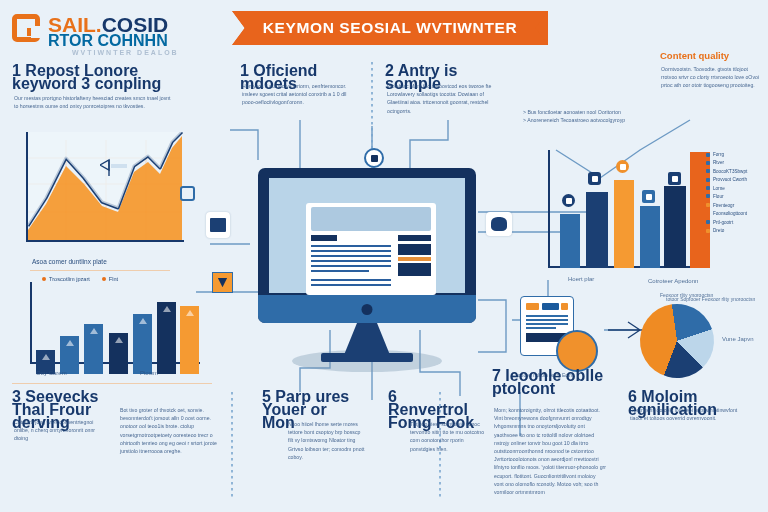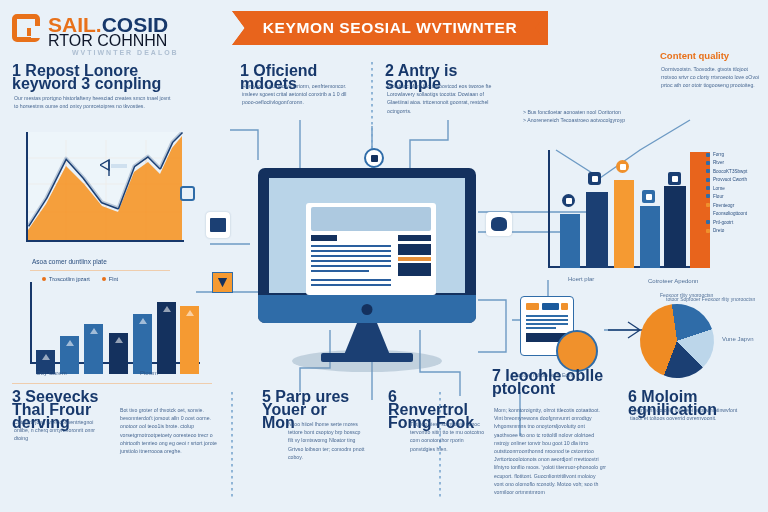--- a/index.html
+++ b/index.html
@@ -17,21 +17,21 @@
   .logo-mark{position:absolute;left:0;top:6px;width:28px;height:28px;
     border:5px solid #e8711a;border-radius:5px;box-sizing:border-box;}
   .logo-mark:after{content:"";position:absolute;right:-5px;top:7px;width:9px;height:12px;
     background:#eaf2f8;}
   .logo-mark:before{content:"";position:absolute;right:1px;top:9px;width:7px;height:8px;
     background:#e8711a;}
   .logo-l1{position:absolute;left:36px;top:5px;font-size:21px;font-weight:bold;
     filter:blur(.4px);white-space:nowrap;}
   .logo-l1 .o{color:#e8711a;text-align:right;}
   .logo-l1 .n{color:#17386b;}
-  .logo-l2{position:absolute;left:36px;top:24px;font-size:16px;font-weight:normal;color:#0f172a;
+  .logo-l2{position:absolute;left:36px;top:24px;font-size:16px;font-weight:bold;color:#0369a1;
     filter:blur(.4px);white-space:nowrap;}
   .logo-l3{position:absolute;left:60px;top:41px;font-size:7px;font-weight:bold;color:#aebfd2;
     letter-spacing:2px;filter:blur(.5px);white-space:nowrap;}
 
   
   .ribbon{position:absolute;left:232px;top:11px;width:316px;height:34px;background:#e8641c;
     clip-path:polygon(0 0,100% 0,100% 100%,0 100%,4% 50%);
   }
   .ribbon-in{position:absolute;inset:0;background:#e8641c;
     clip-path:polygon(0 0,100% 0,96% 50%,100% 100%,0 100%,4% 50%);}

